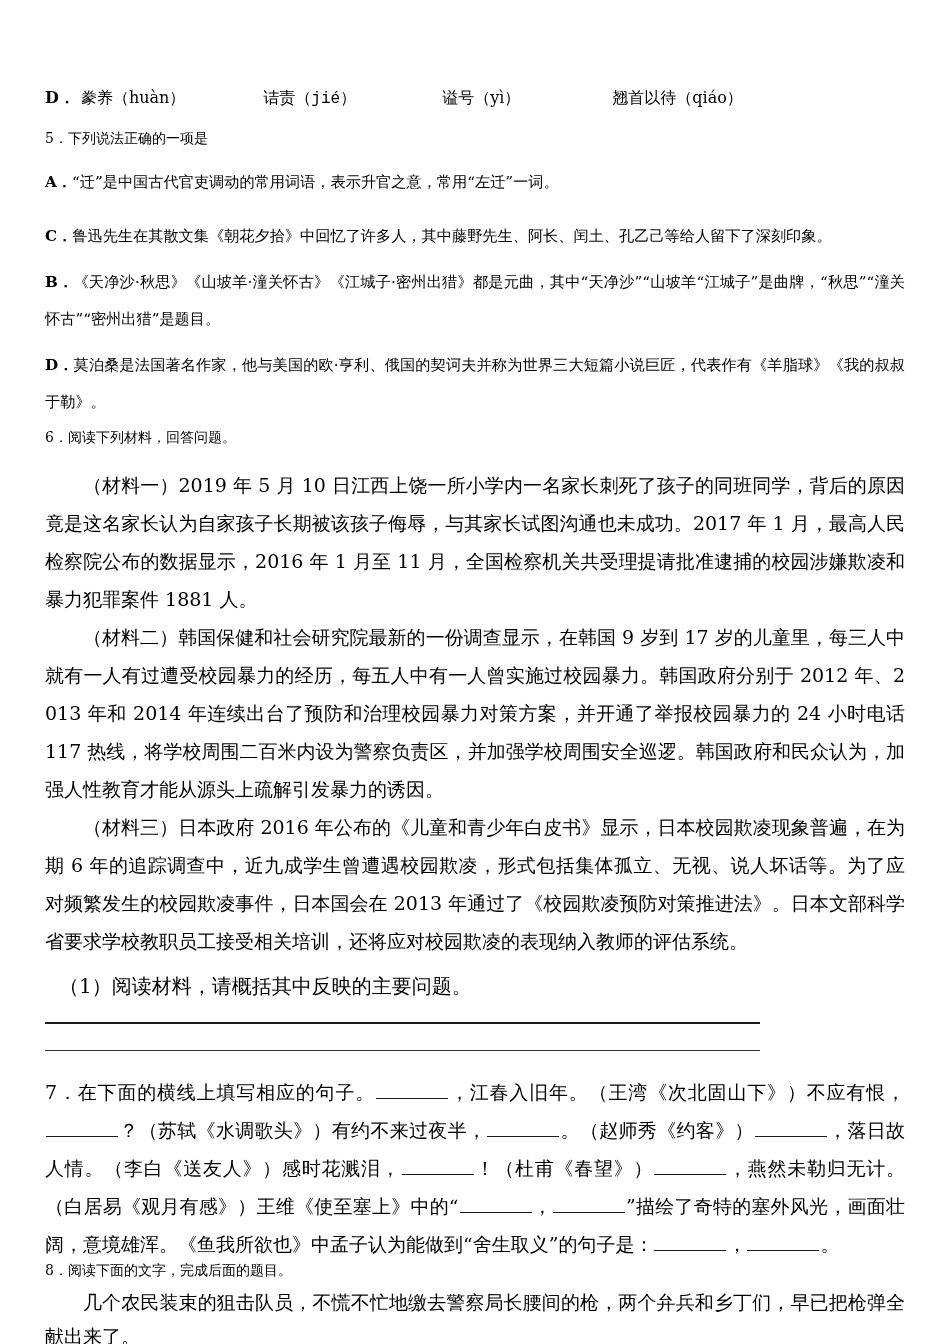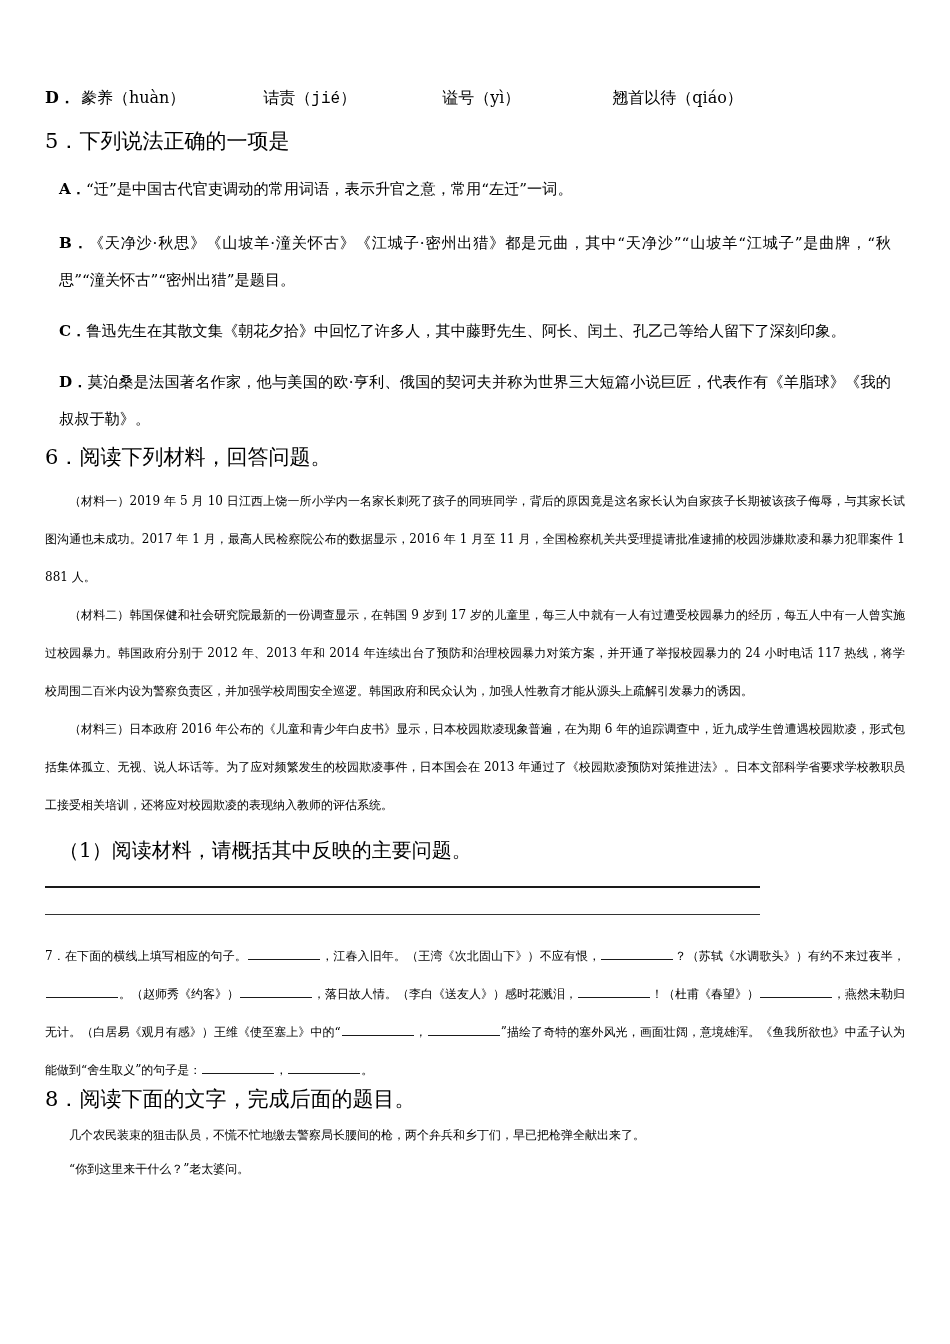--- a/index.html
+++ b/index.html
@@ -36,41 +36,41 @@
   }
   .dline .opt-label { margin-right: 6px; }
   .pinyin-group { white-space: nowrap; }
   .g1 { margin-right: 78px; }
   .g2 { margin-right: 86px; font-family: Liberation Mono, monospace; }
   .g3 { margin-right: 92px; text-align: right; }
 
   
   .stem {
     margin-bottom: 19px;
-    font-size: 21px;
+    font-size: 14px;
     line-height: 1.0;
   }
 
   
   .para {
-    font-size: 12px;
+    font-size: 19px;
     line-height: 38px;
     text-align: justify;
     text-justify: inter-ideograph;
     margin: 0 0 0 0;
     word-break: break-all;
   }
   .para.indent { text-indent: 2em; }
   .opt-para {
     font-size: 15.2px;
     line-height: 37px;
     text-align: justify;
     text-justify: inter-ideograph;
     word-break: break-all;
-    margin: 14px;
+    margin: 0;
   }
   .opt-para .opt-label { font-weight: bold; }
 
   
   .subq {
     font-size: 20px;
     line-height: 1.0;
     margin: 16px 0 0 14px;
   }
 
@@ -110,32 +110,32 @@
 
   <div class="stem">
     <span class="q-num">5．</span><span>下列说法正确的一项是</span>
   </div>
 
   <div class="opt-para" style="margin-bottom:17px;">
     <span class="opt-label">A．</span><span>“迁”是中国古代官吏调动的常用词语，表示升官之意，常用“左迁”一词。</span>
   </div>
 
   <div class="opt-para" style="margin-bottom:9px;">
-    <span class="opt-label">B．</span><span>《天净沙·秋思》《山坡羊·潼关怀古》《江城子·密州出猎》都是元曲，其中“天净沙”“山坡羊“江城子”是曲牌，“秋思”“潼关怀古”“密州出猎”是题目。</span>
+    <span class="opt-label">C．</span><span>鲁迅先生在其散文集《朝花夕拾》中回忆了许多人，其中藤野先生、阿长、闰土、孔乙己等给人留下了深刻印象。</span>
   </div>
 
   <div class="opt-para" style="margin-bottom:9px;">
-    <span class="opt-label">C．</span><span>鲁迅先生在其散文集《朝花夕拾》中回忆了许多人，其中藤野先生、阿长、闰土、孔乙己等给人留下了深刻印象。</span>
+    <span class="opt-label">B．</span><span>《天净沙·秋思》《山坡羊·潼关怀古》《江城子·密州出猎》都是元曲，其中“天净沙”“山坡羊“江城子”是曲牌，“秋思”“潼关怀古”“密州出猎”是题目。</span>
   </div>
 
   <div class="opt-para" style="margin-bottom:9px;">
     <span class="opt-label">D．</span><span>莫泊桑是法国著名作家，他与美国的欧·亨利、俄国的契诃夫并称为世界三大短篇小说巨匠，代表作有《羊脂球》《我的叔叔于勒》。</span>
   </div>
 
-  <div class="stem" style="margin-bottom:14px;">
+  <div class="stem" style="margin-bottom:22px;">
     <span class="q-num">6．</span><span>阅读下列材料，回答问题。</span>
   </div>
 
   <div class="para indent">（材料一）2019 年 5 月 10 日江西上饶一所小学内一名家长刺死了孩子的同班同学，背后的原因竟是这名家长认为自家孩子长期被该孩子侮辱，与其家长试图沟通也未成功。2017 年 1 月，最高人民检察院公布的数据显示，2016 年 1 月至 11 月，全国检察机关共受理提请批准逮捕的校园涉嫌欺凌和暴力犯罪案件 1881 人。</div>
   <div class="para indent">（材料二）韩国保健和社会研究院最新的一份调查显示，在韩国 9 岁到 17 岁的儿童里，每三人中就有一人有过遭受校园暴力的经历，每五人中有一人曾实施过校园暴力。韩国政府分别于 2012 年、2013 年和 2014 年连续出台了预防和治理校园暴力对策方案，并开通了举报校园暴力的 24 小时电话 117 热线，将学校周围二百米内设为警察负责区，并加强学校周围安全巡逻。韩国政府和民众认为，加强人性教育才能从源头上疏解引发暴力的诱因。</div>
   <div class="para indent">（材料三）日本政府 2016 年公布的《儿童和青少年白皮书》显示，日本校园欺凌现象普遍，在为期 6 年的追踪调查中，近九成学生曾遭遇校园欺凌，形式包括集体孤立、无视、说人坏话等。为了应对频繁发生的校园欺凌事件，日本国会在 2013 年通过了《校园欺凌预防对策推进法》。日本文部科学省要求学校教职员工接受相关培训，还将应对校园欺凌的表现纳入教师的评估系统。</div>
 
   <div class="subq">（1）阅读材料，请概括其中反映的主要问题。</div>
   <div class="answer-rule"></div>
 

